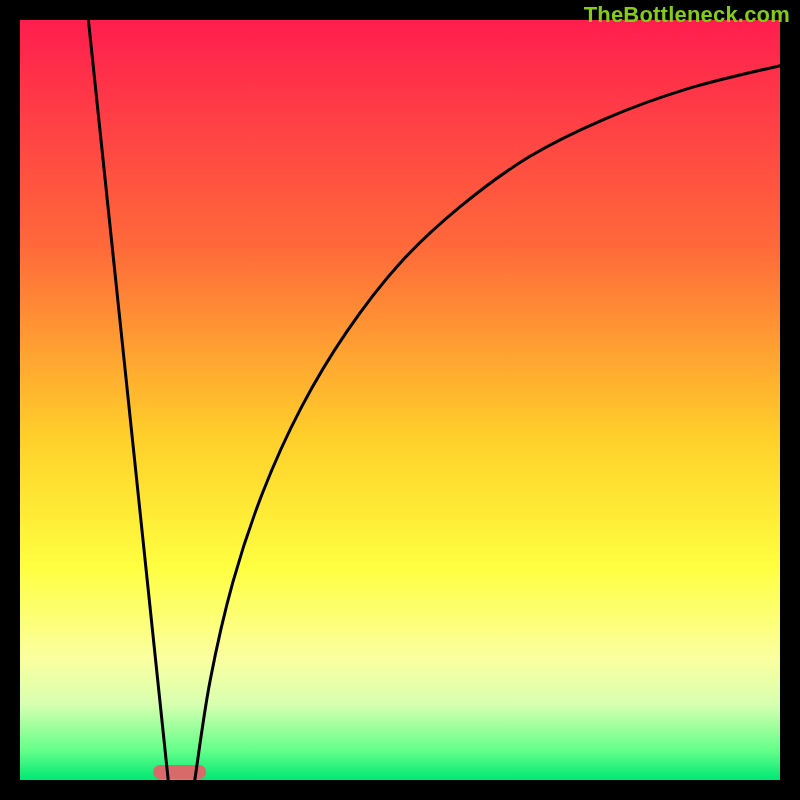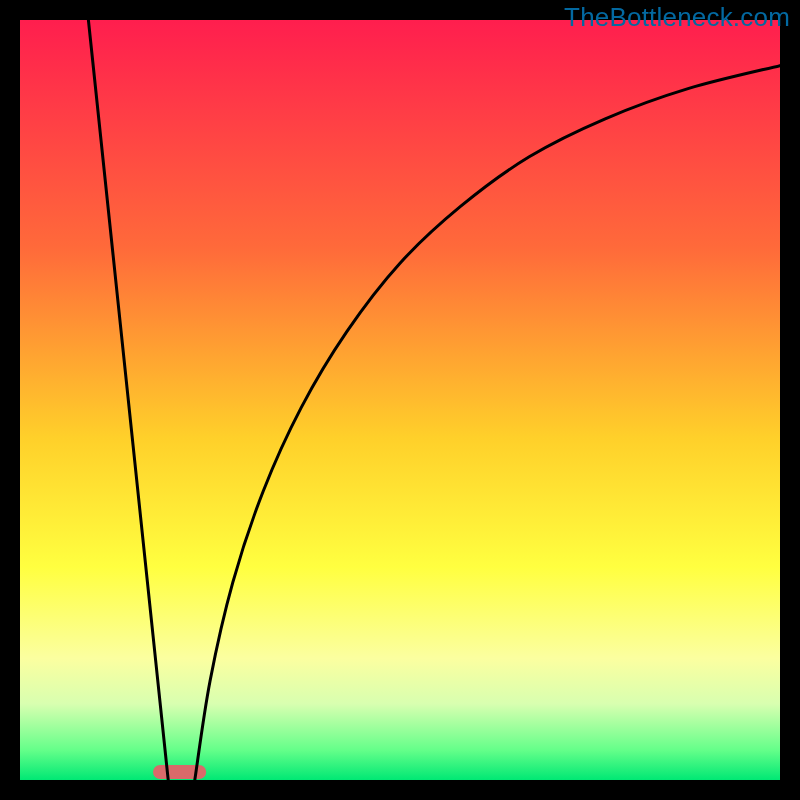--- a/index.html
+++ b/index.html
@@ -19,23 +19,23 @@
     height: 760px;
     background: #000;
   }
   svg {
     display: block;
   }
   .watermark {
     position: absolute;
     top: 2px;
     right: 10px;
-    color: #0369a1;
-    font-size: 26px;
-    font-weight: 400;
+    color: #84cc16;
+    font-size: 22px;
+    font-weight: 700;
     letter-spacing: 0.2px;
     z-index: 5;
   }
 </style>
 </head>
 <body>
 
 <div class="watermark">TheBottleneck.com</div>
 
 <div class="frame">

